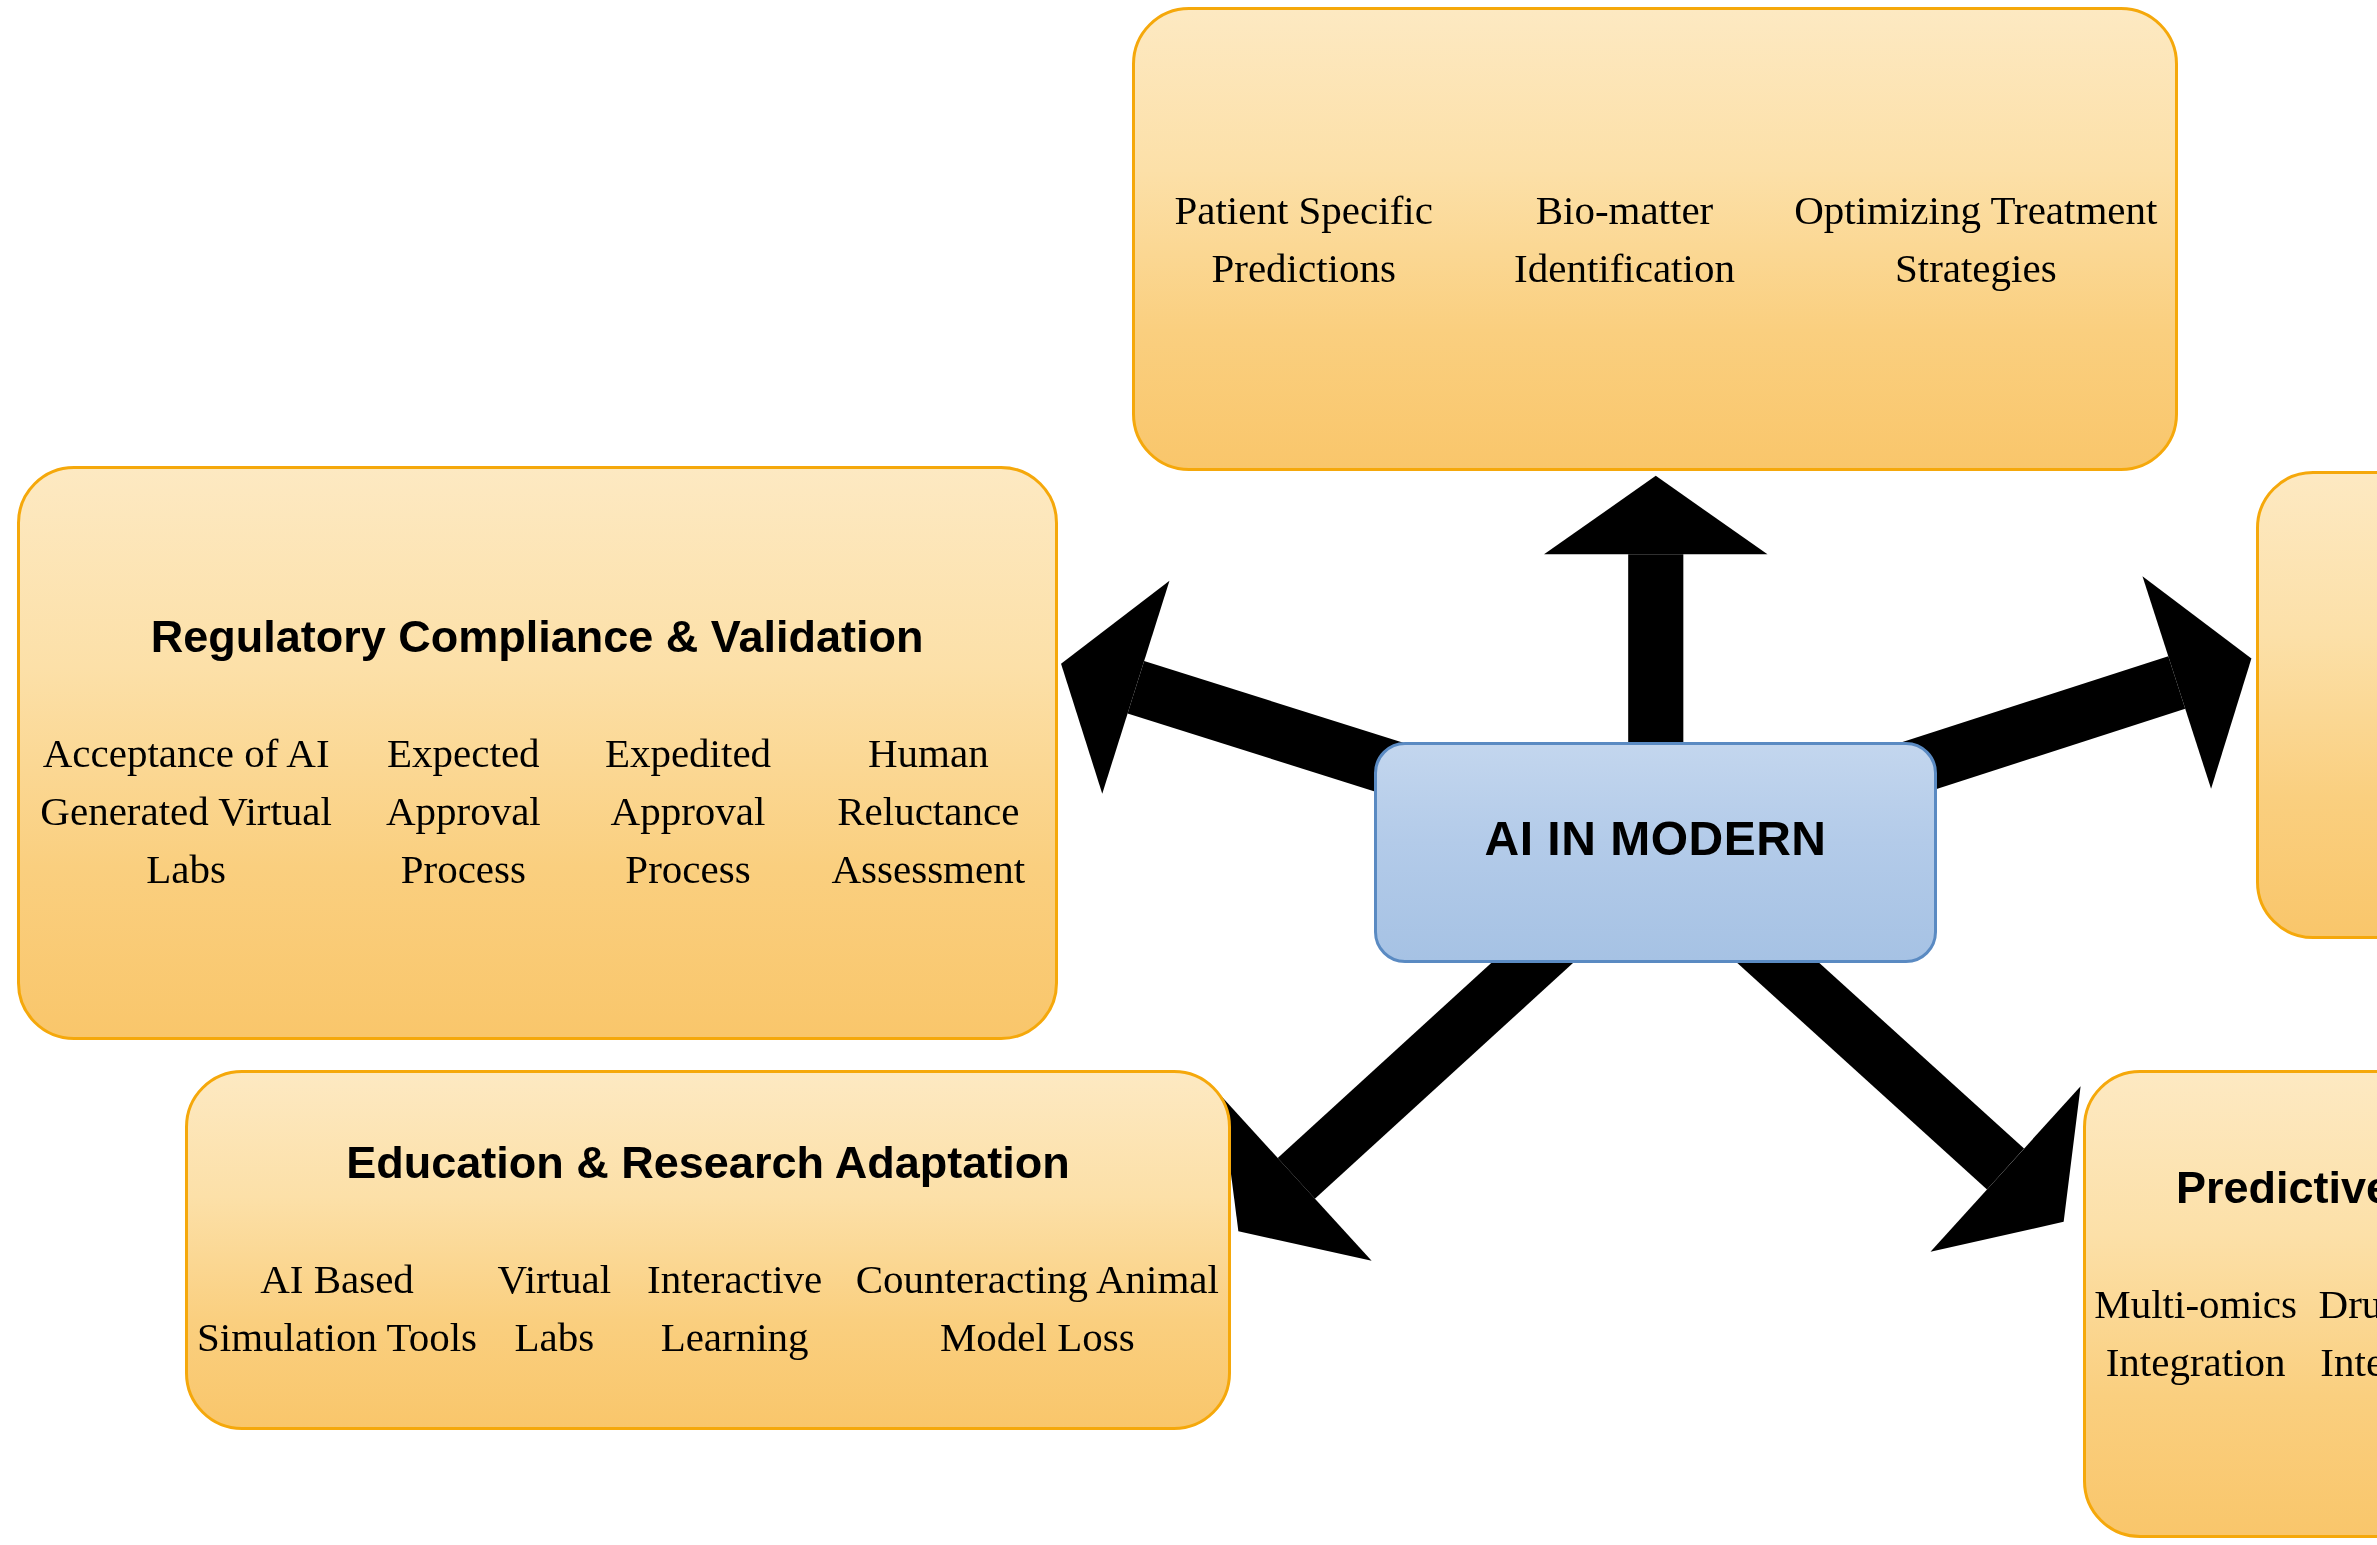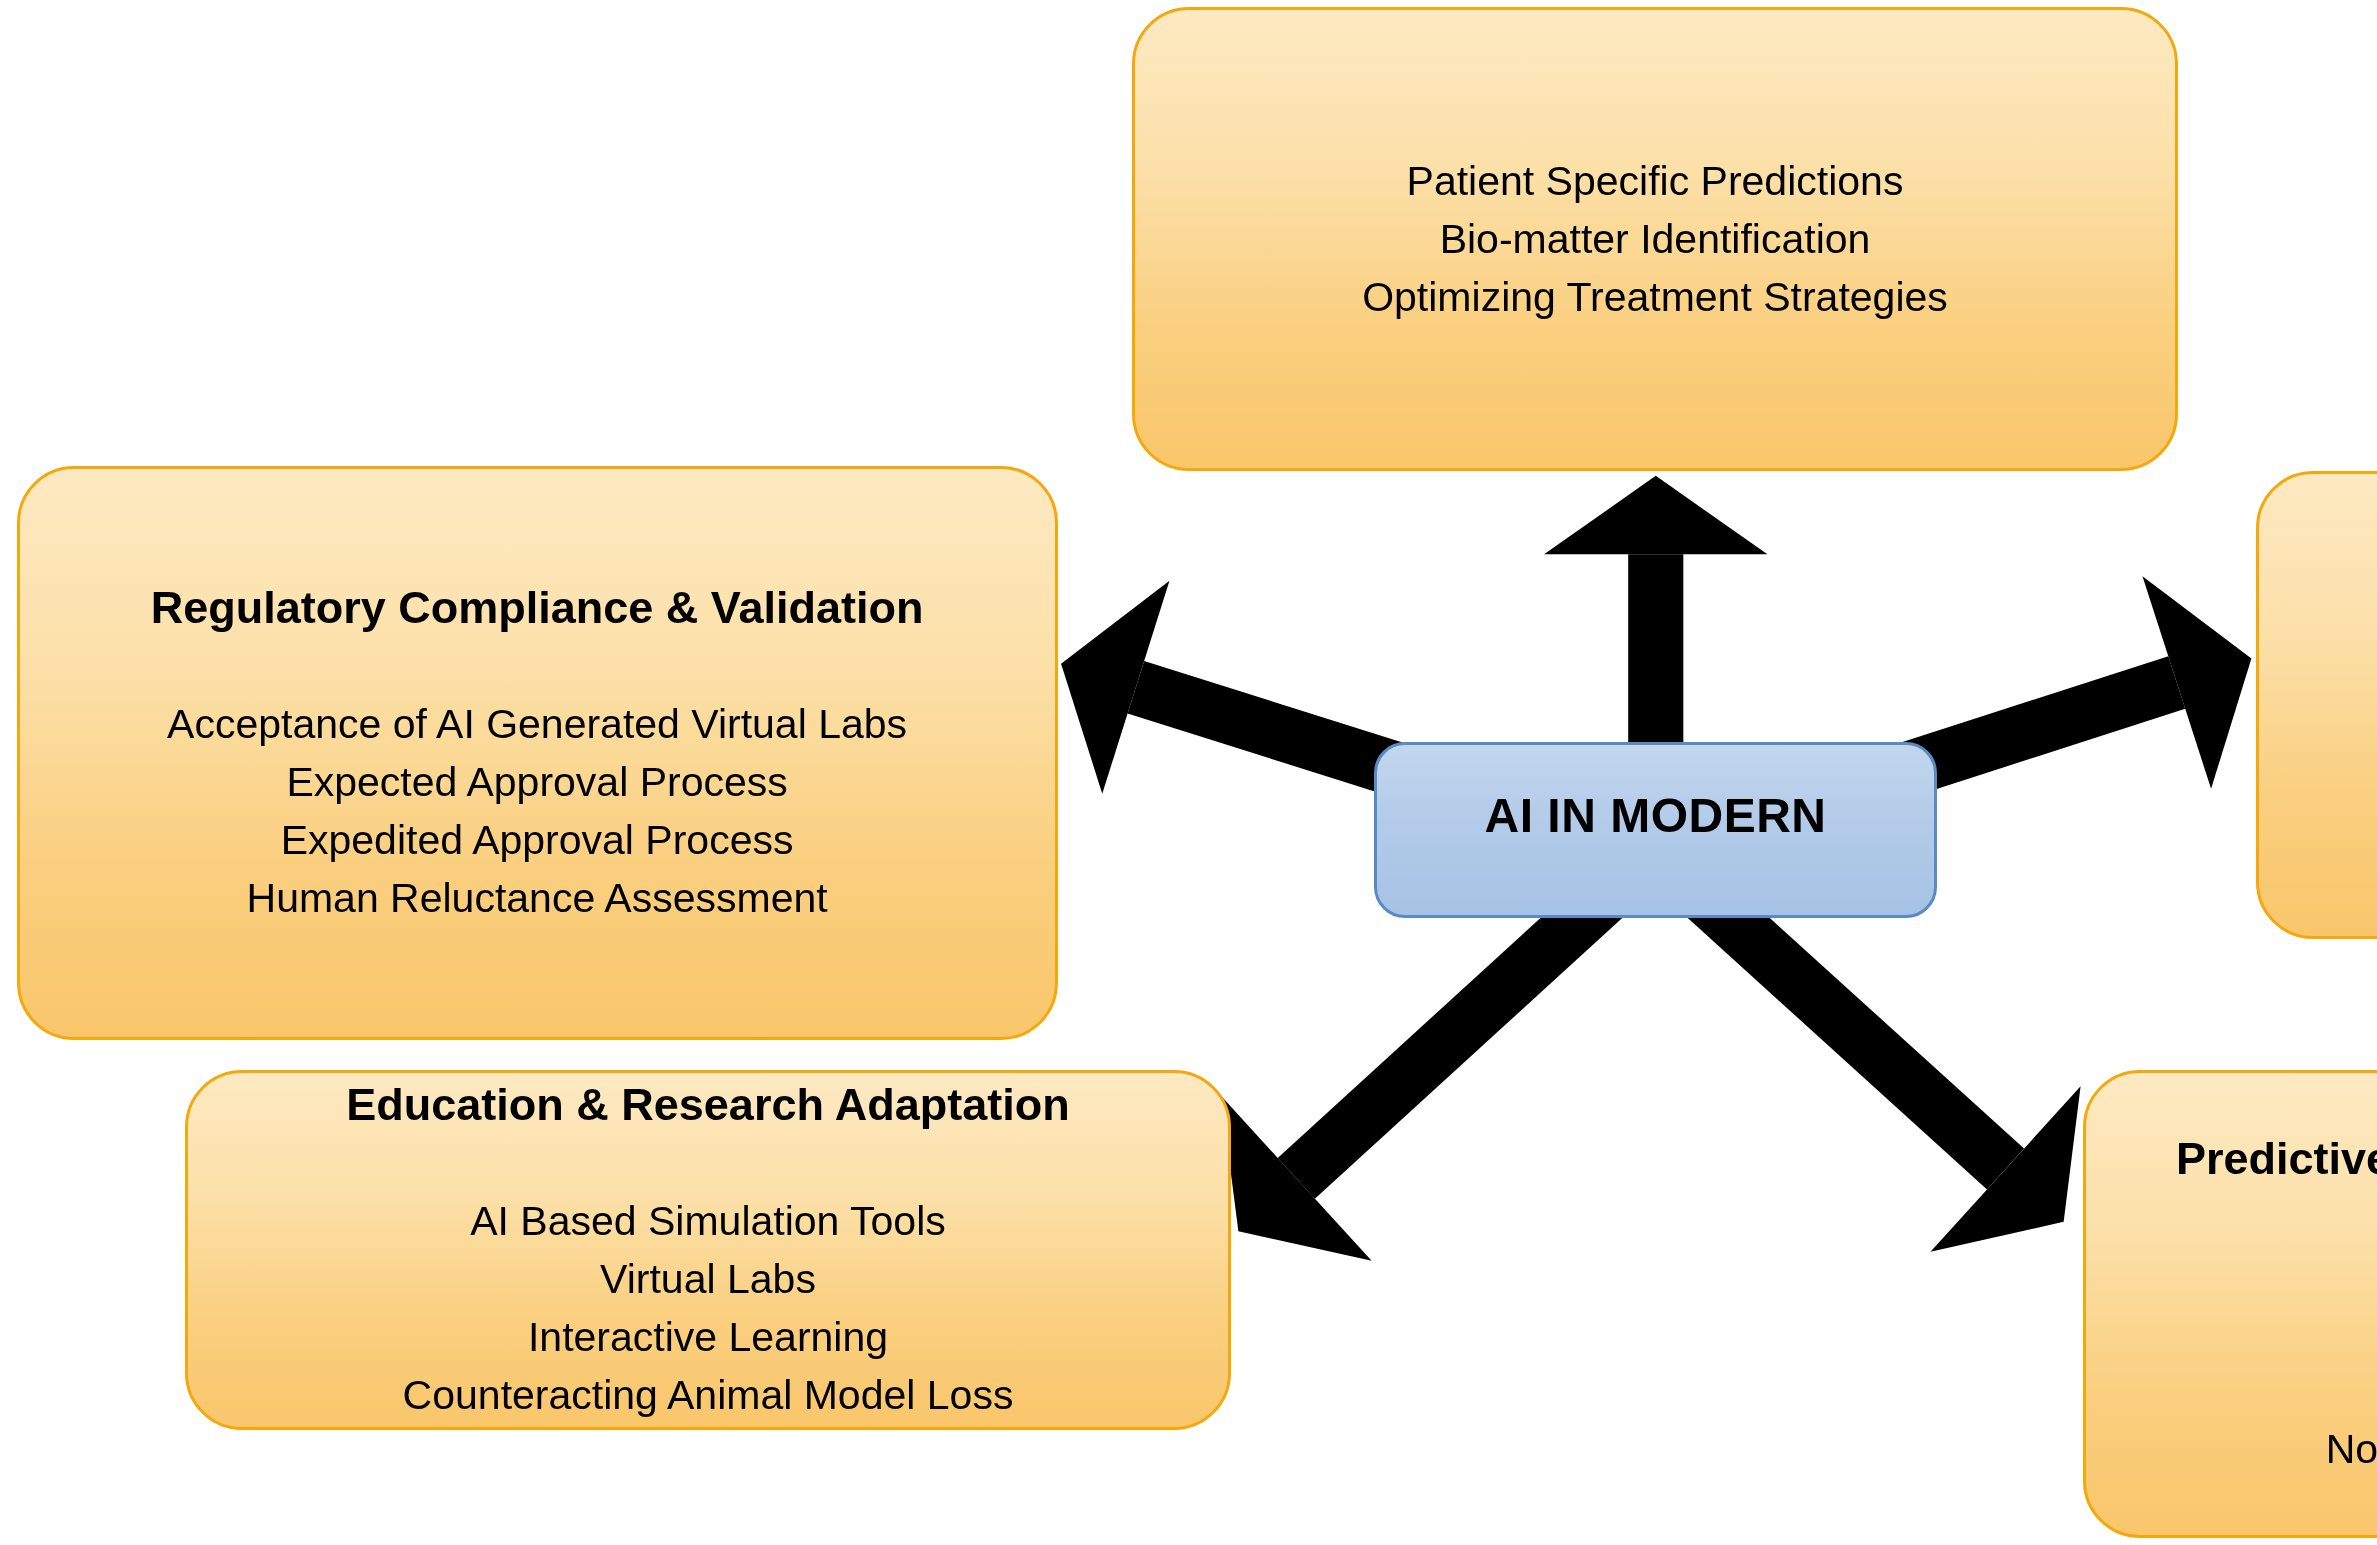--- a/index.html
+++ b/index.html
@@ -20,26 +20,26 @@
     border-radius:57px;
     background:linear-gradient(180deg,#FDE9C2 0%,#FCE0A8 35%,#FACF7F 70%,#F9C66B 100%);
     display:flex;flex-direction:column;
     align-items:center;justify-content:center;
     text-align:center;color:#000;
   }
   .node .title{
     font-size:45px;font-weight:bold;line-height:58px;
     margin:0 19px 58px 19px;
   }
-  .node .items{display:flex;flex-direction:column;}
+  .node .items{display:flex;flex-direction:row;font-family:Liberation Serif, serif;}
   .node .items div{font-size:41px;line-height:58px;}
   .hub{
     position:absolute;z-index:3;
     box-sizing:border-box;
-    left:1374px;top:742px;width:563px;height:176px;
+    left:1374px;top:742px;width:563px;height:221px;
     border:3.3px solid #5A8AC2;
     border-radius:31px;
     background:linear-gradient(180deg,#C3D6EE 0%,#B3CBE9 45%,#A6C2E4 100%);
     display:flex;flex-direction:column;
     align-items:center;justify-content:center;
     text-align:center;color:#000;
     padding-bottom:28.5px;
   }
   .hub .line{font-size:48px;font-weight:bold;line-height:59px;letter-spacing:0.5px;}
   

